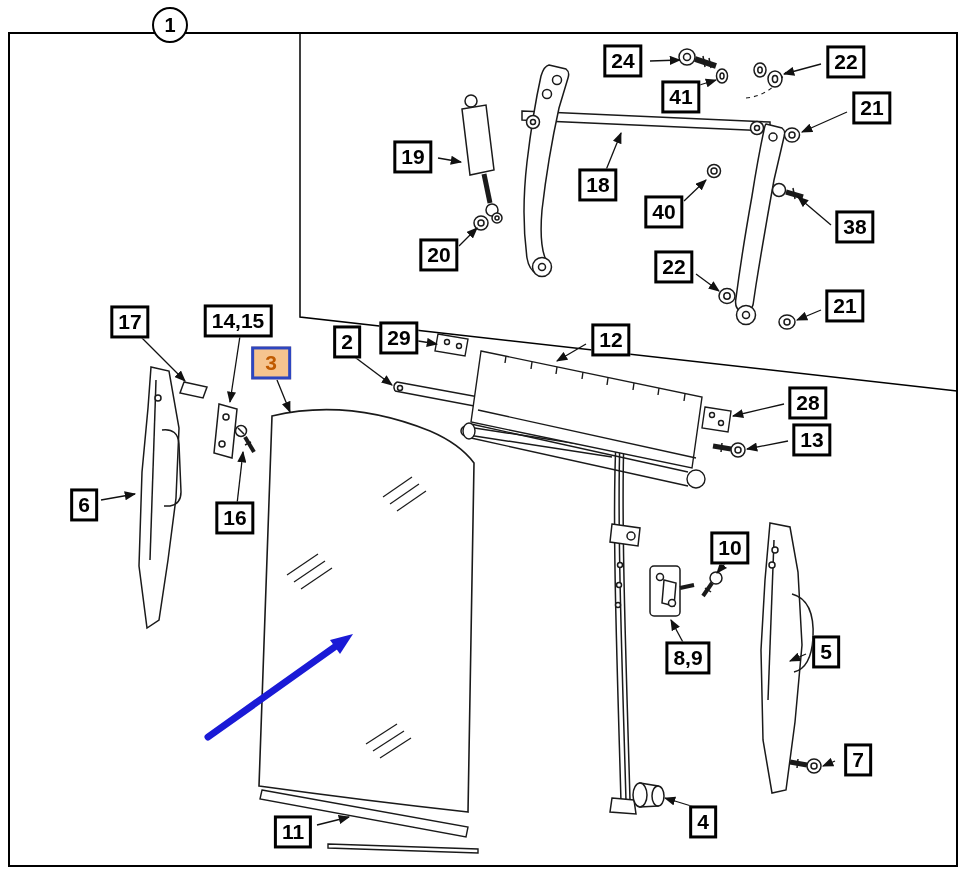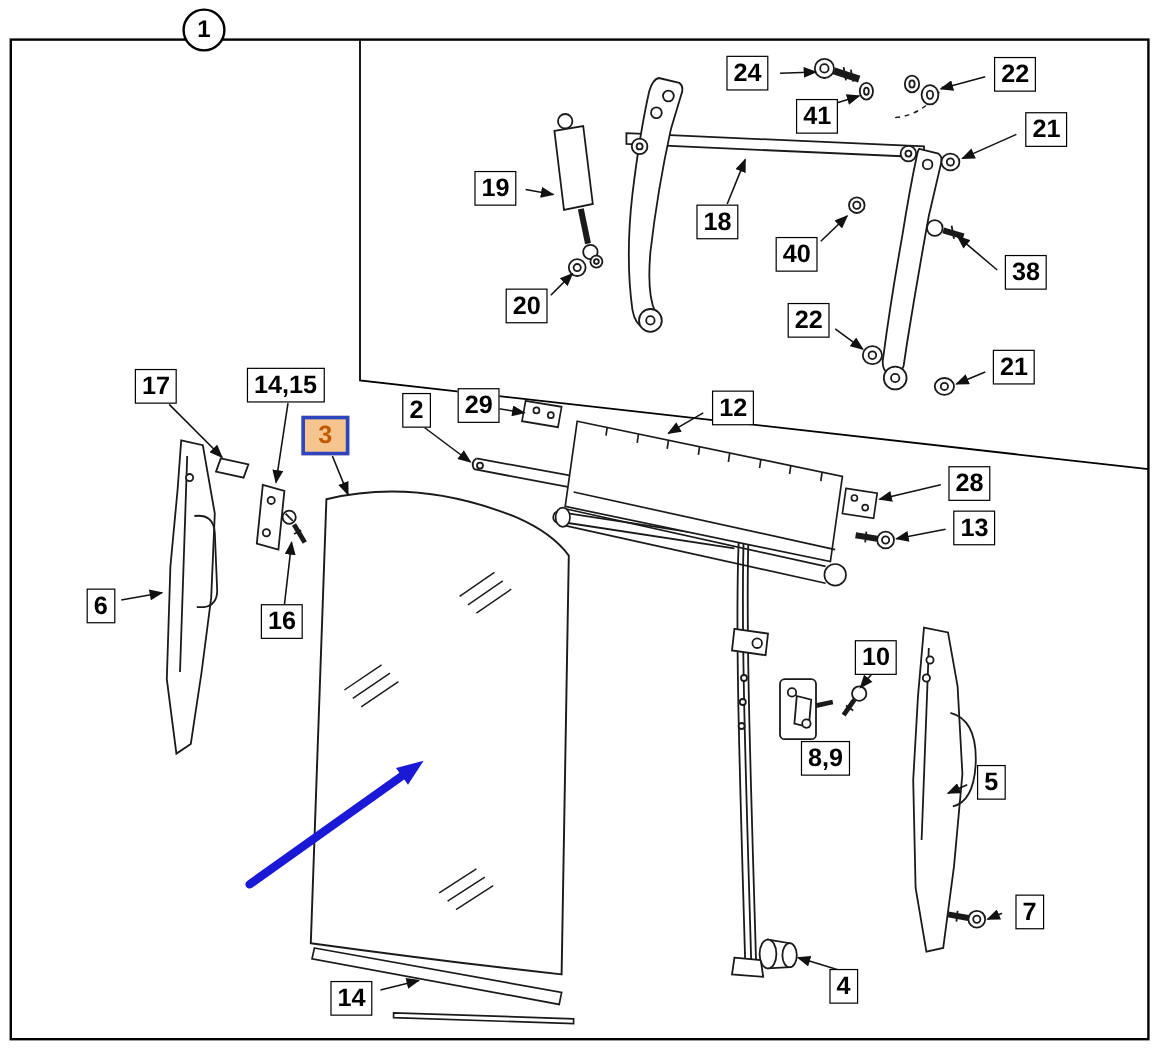--- a/index.html
+++ b/index.html
@@ -1,21 +1,21 @@
 <!DOCTYPE html>
 <html style="--line: #1a1a1a; --label-bg: #ffffff; --highlight-bg: #f6c48f; --highlight-border: #2d46c0; --highlight-text: #c05a00; --arrow: #1a1ad6;"><head>
 <meta charset="utf-8">
 <style>
   * { margin:0; padding:0; box-sizing:border-box; }
   html,body { background:#ffffff; font-family:"Liberation Sans", sans-serif; }
   .stage { position:relative; width:967px; height:873px; background:#fff; overflow:hidden; }
   svg.art { position:absolute; left:0; top:0; z-index:1; }
   .plabel {
     position:absolute; transform:translate(-50%,-50%);
-    background:var(--label-bg,#ffffff); border:1px solid #000000;
+    background:var(--label-bg,#ffffff); border:3px solid #000000;
     color:#000; font-weight:700; font-size:21px; line-height:1.1;
     padding:2px 5px; z-index:3; white-space:nowrap; cursor:pointer;
     text-align:center;
   }
   .plabel.round {
     width:36px; height:36px; border-radius:50%; border:2px solid #000;
     display:flex; align-items:center; justify-content:center; padding:0; font-size:20px;
   }
   .plabel.hl {
     background:var(--highlight-bg,#f6c48f);
@@ -306,19 +306,19 @@
   <div class="plabel" style="left:238px;top:321px">14,15</div>
   <div class="plabel hl" style="left:271px;top:363px">3</div>
   <div class="plabel" style="left:347px;top:342px">2</div>
   <div class="plabel" style="left:399px;top:338px">29</div>
   <div class="plabel" style="left:611px;top:340px">12</div>
   <div class="plabel" style="left:808px;top:403px">28</div>
   <div class="plabel" style="left:812px;top:440px">13</div>
   <div class="plabel" style="left:84px;top:505px">6</div>
   <div class="plabel" style="left:235px;top:518px">16</div>
   <div class="plabel" style="left:730px;top:548px">10</div>
-  <div class="plabel" style="left:688px;top:632px">8,9</div>
+  <div class="plabel" style="left:688px;top:658px">8,9</div>
   <div class="plabel" style="left:826px;top:652px">5</div>
   <div class="plabel" style="left:858px;top:760px">7</div>
   <div class="plabel" style="left:703px;top:822px">4</div>
-  <div class="plabel" style="left:293px;top:832px">14</div>
+  <div class="plabel" style="left:293px;top:832px">11</div>
 
 </div>
 
 </body></html>

